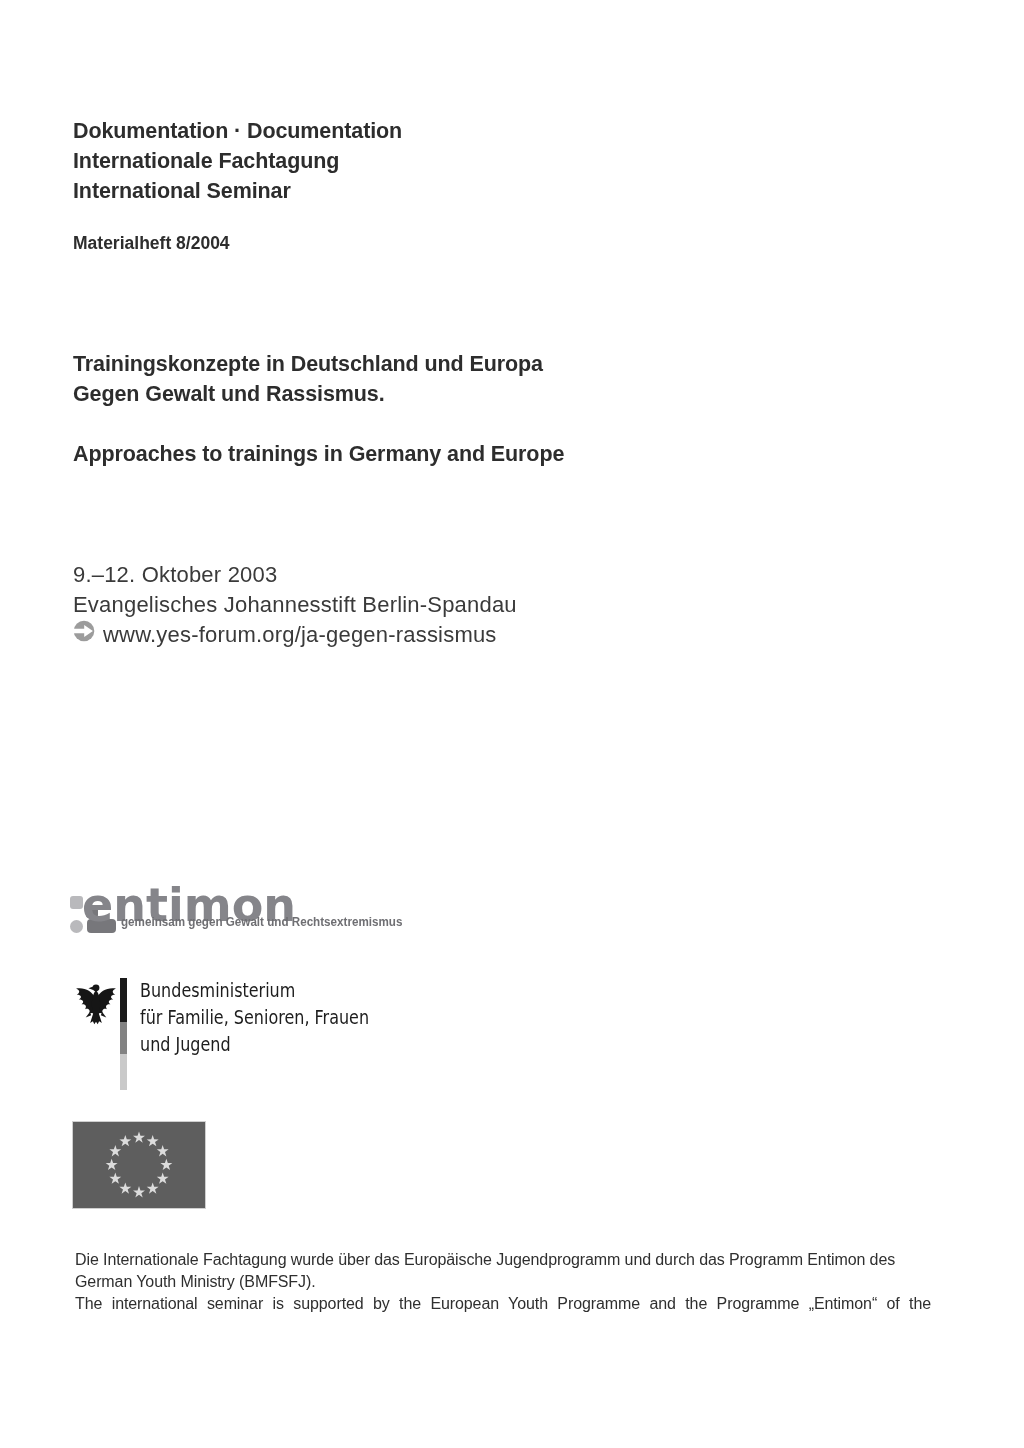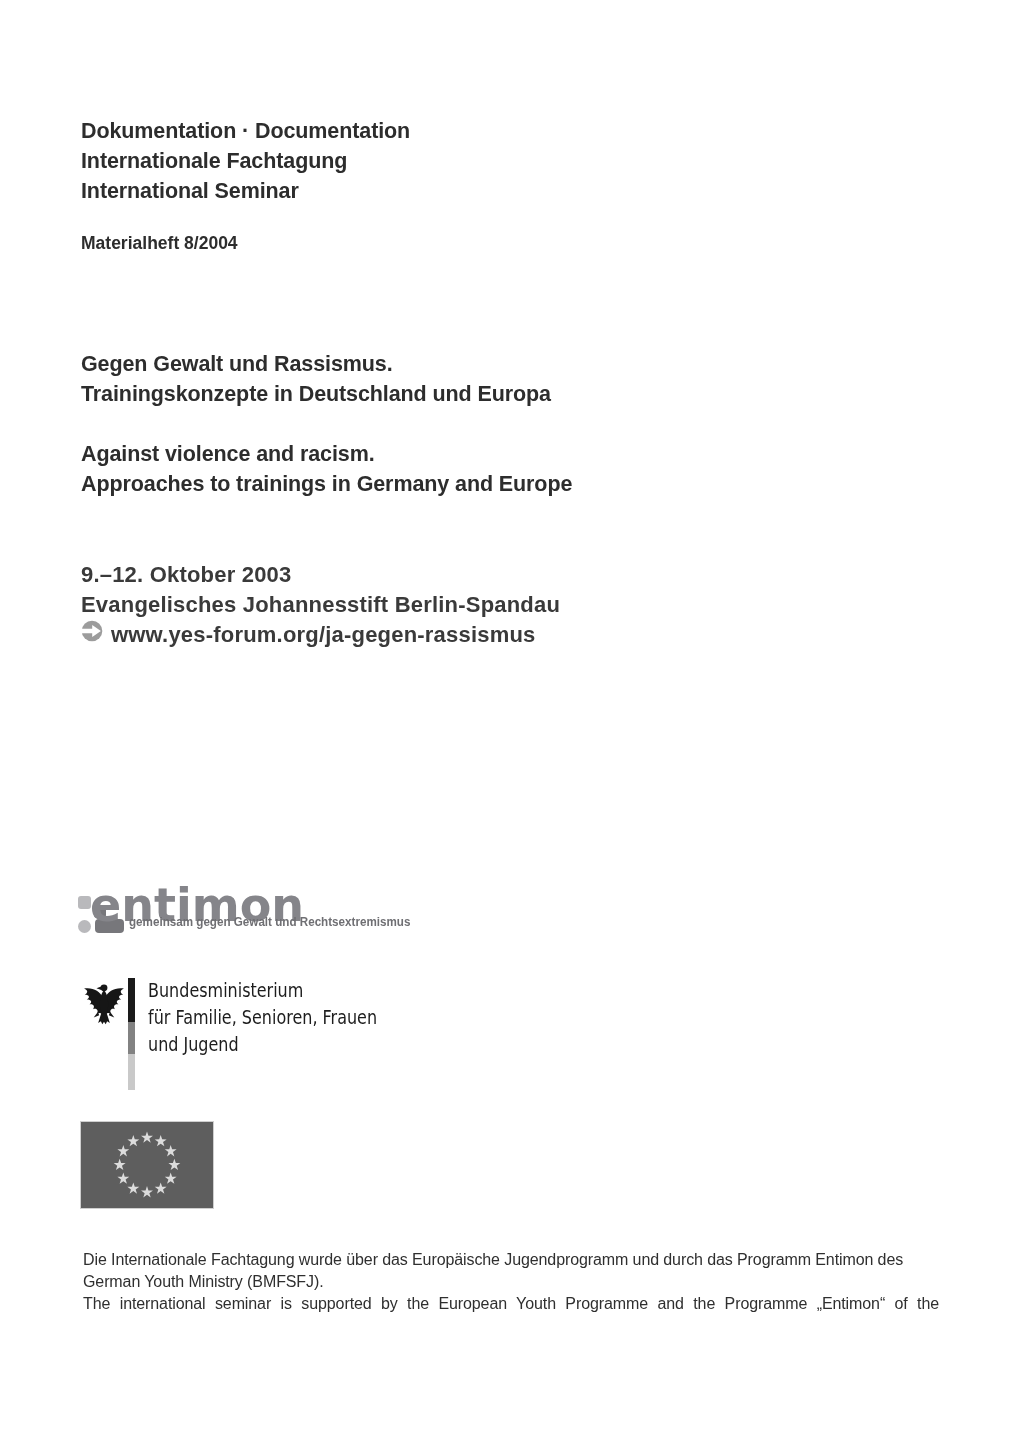--- a/index.html
+++ b/index.html
@@ -4,21 +4,21 @@
 <style>
   html, body { margin: 0; padding: 0; }
   body {
     width: 1024px; height: 1448px;
     background: #ffffff;
     position: relative;
     overflow: hidden;
     font-family: "Liberation Sans", sans-serif;
     color: var(--heading_text);
   }
-  .abs { position: absolute; margin-left: 8px; }
+  .abs { position: absolute; }
 
   
   .bold-block div {
     font-size: 21.5px;
     font-weight: 700;
     line-height: 30px;
     letter-spacing: -0.1px;
     color: var(--heading_text);
     white-space: nowrap;
   }
@@ -29,21 +29,21 @@
     color: var(--heading_text);
     white-space: nowrap;
   }
   .title-de { left: 73px; top: 349px; }
   .title-en { left: 73px; top: 439px; }
 
   
   .event { left: 73px; top: 560px; }
   .event .e-line {
     font-size: 22px;
-    font-weight: 700;
+    font-weight: 400;
     line-height: 30px;
     color: var(--body_text);
     letter-spacing: 0.2px;
     white-space: nowrap;
   }
   .url-row { display: flex; }
   .link-icon { display: inline-block; width: 22px; height: 22px; margin-right: 8px; flex: 0 0 auto; }
   .link-icon svg { display: block; }
 
   
@@ -109,26 +109,25 @@
 
 <div class="abs header bold-block">
   <div>Dokumentation · Documentation</div>
   <div>Internationale Fachtagung</div>
   <div>International Seminar</div>
 </div>
 
 <div class="abs materialheft">Materialheft 8/2004</div>
 
 <div class="abs title-de bold-block">
+  <div>Trainingskonzepte in Deutschland und Europa</div>
   <div>Gegen Gewalt und Rassismus.</div>
-  <div>Trainingskonzepte in Deutschland und Europa</div>
 </div>
 
 <div class="abs title-en bold-block">
-  <div>Against violence and racism.</div>
   <div>Approaches to trainings in Germany and Europe</div>
 </div>
 
 <div class="abs event">
   <div class="e-line">9.–12. Oktober 2003</div>
   <div class="e-line">Evangelisches Johannesstift Berlin-Spandau</div>
   <div class="e-line url-row">
     <span class="link-icon">
       <svg viewBox="0 0 22 22" width="22" height="22" xmlns="http://www.w3.org/2000/svg">
         <circle cx="11" cy="11" r="10.3" fill="#9c9c9c"></circle>

